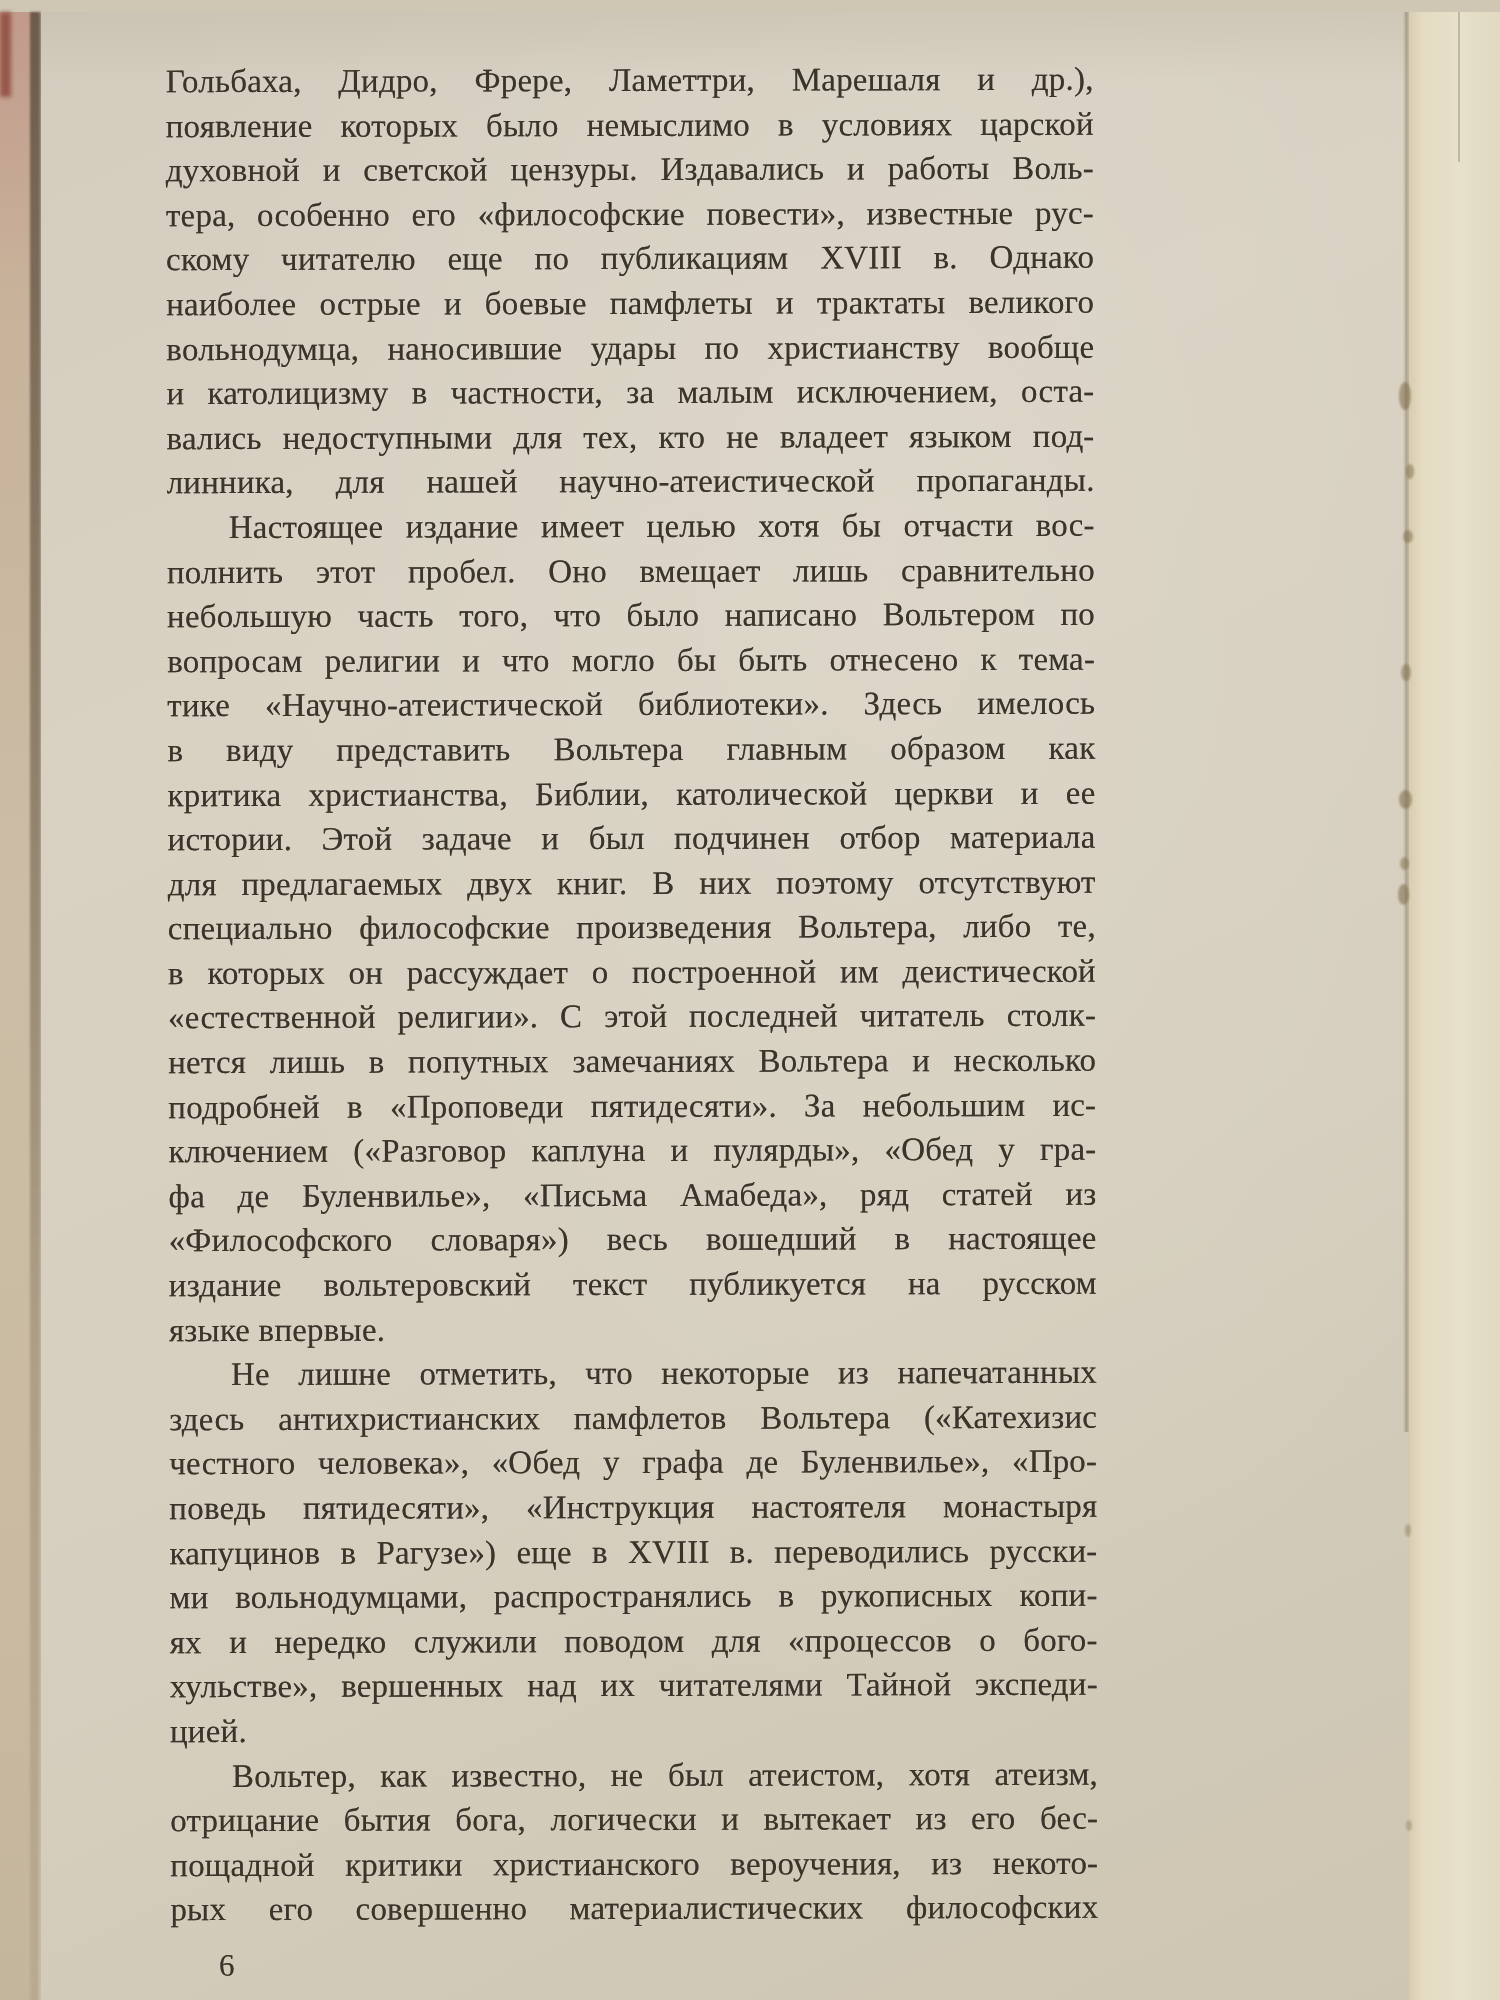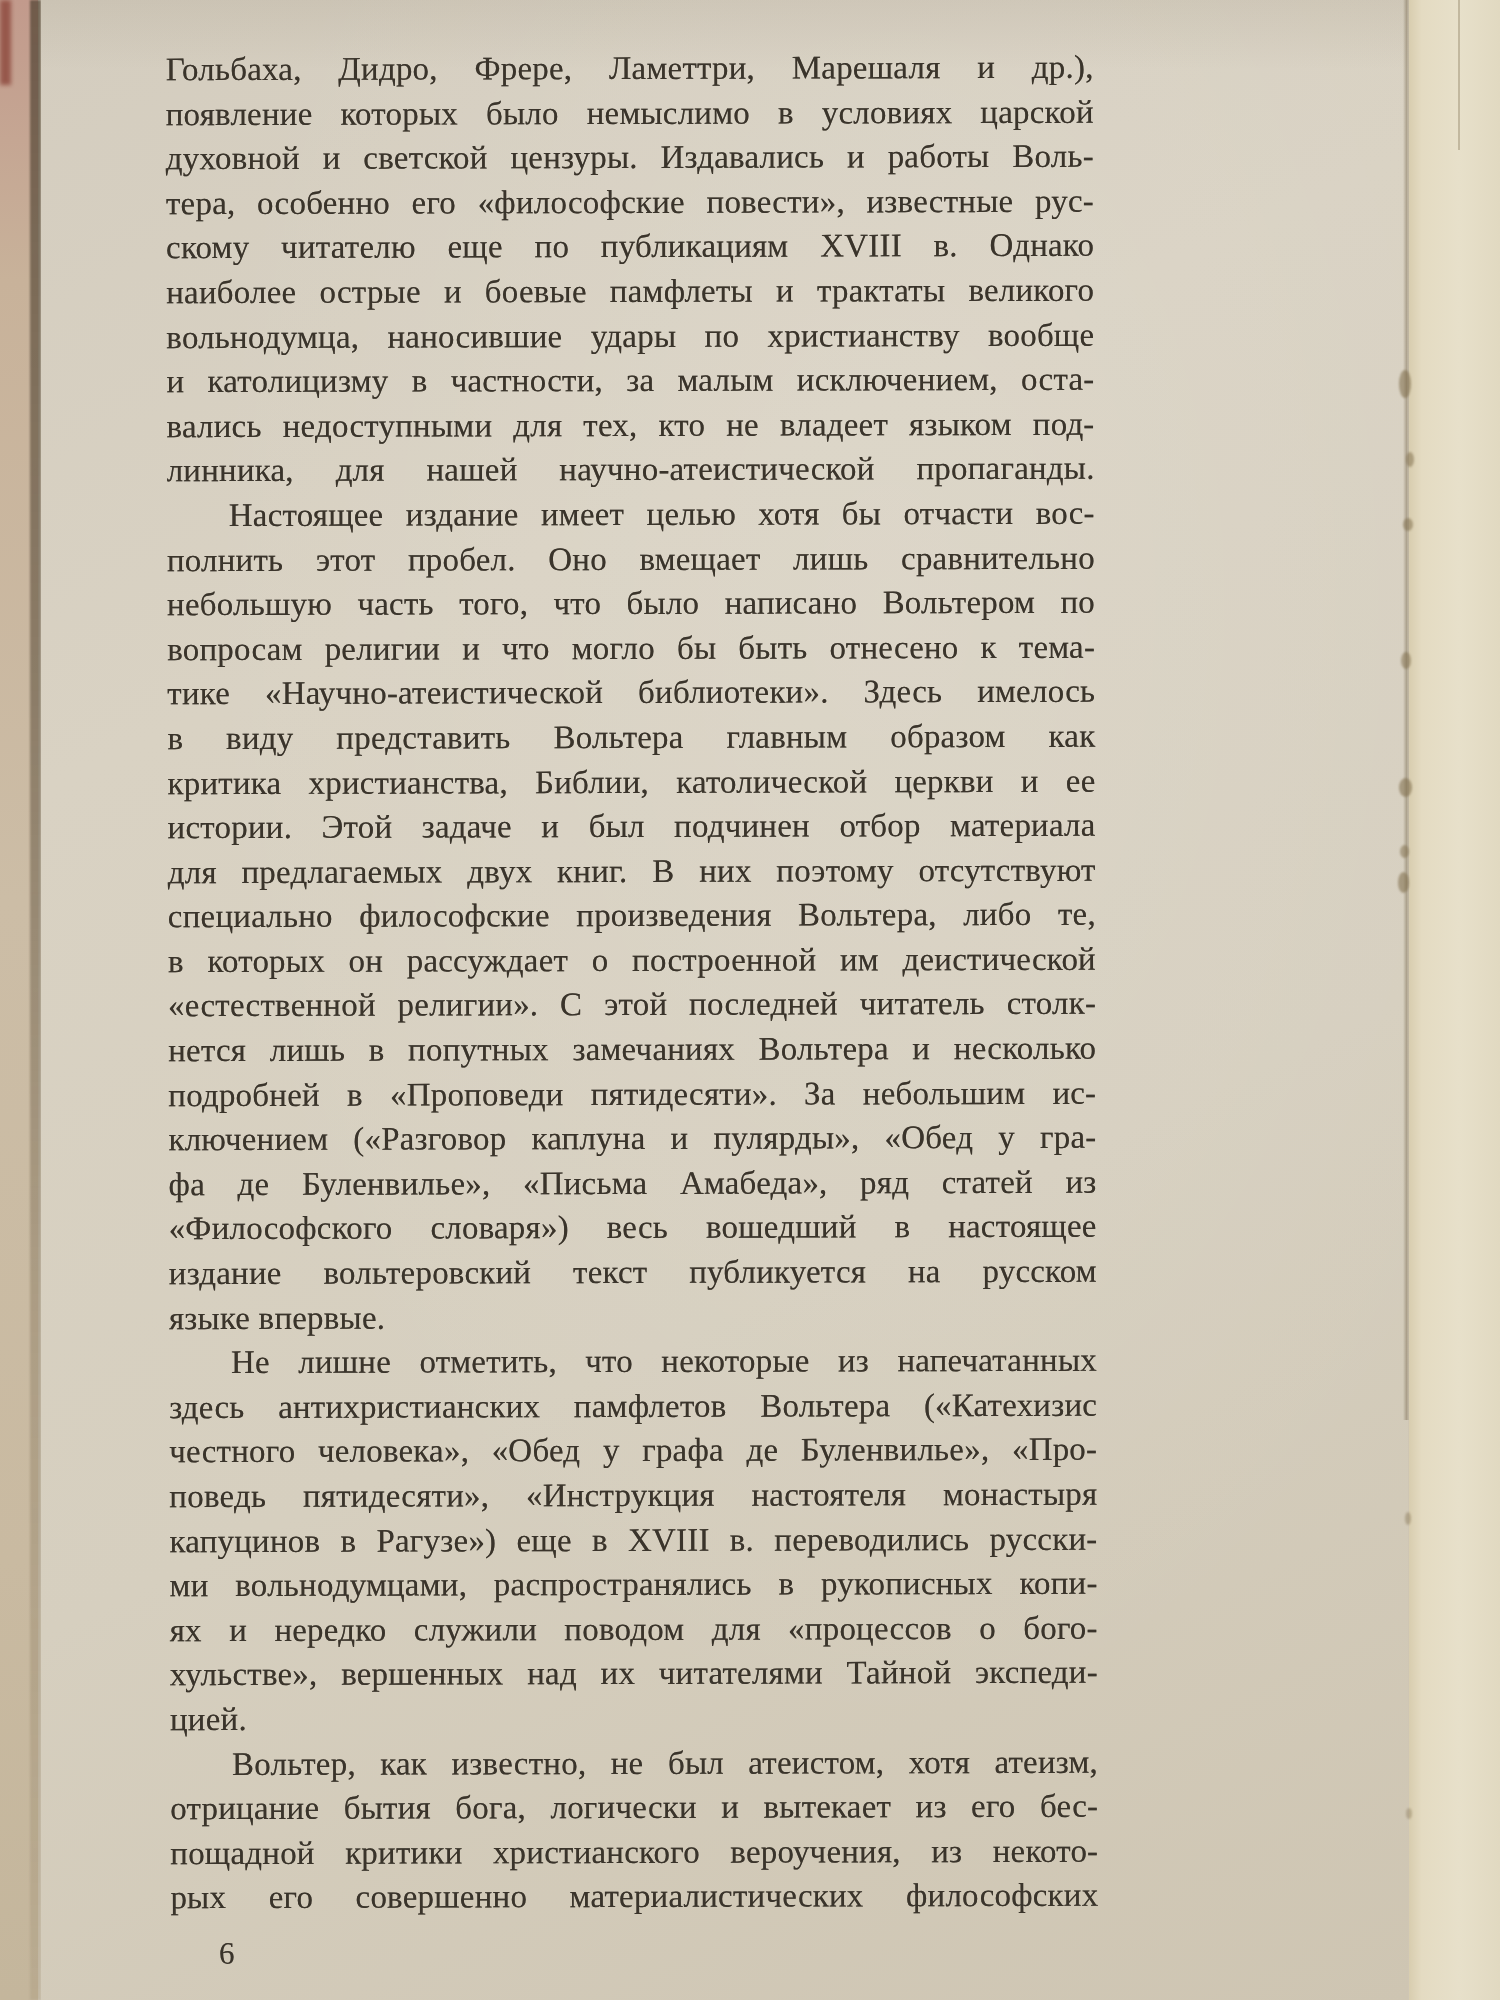--- a/index.html
+++ b/index.html
@@ -1,21 +1,21 @@
 <!DOCTYPE html>
 <html><head>
 <meta charset="utf-8">
 <style>
   html,body{margin:0;padding:0;}
   body{
     width:1500px;height:2000px;position:relative;overflow:hidden;
     background:#cfc6b4;
     font-family:"Liberation Serif","DejaVu Serif",serif;
   }
-  .photo{position:absolute;inset:0;}
+  .photo{position:absolute;inset:0;margin-top:12px;}
 
   
   .left-strip{
     position:absolute;left:0;top:0;width:38px;height:2000px;
     background:linear-gradient(to bottom,#c29a8c 0%,#c8b29a 14%,#ccbda6 45%,#c9baa1 78%,#c4b69c 100%);
   }
   .cover-sliver{
     position:absolute;left:0;top:0;width:11px;height:85px;
     background:#8f4c40;filter:blur(2px);opacity:.85;
   }

